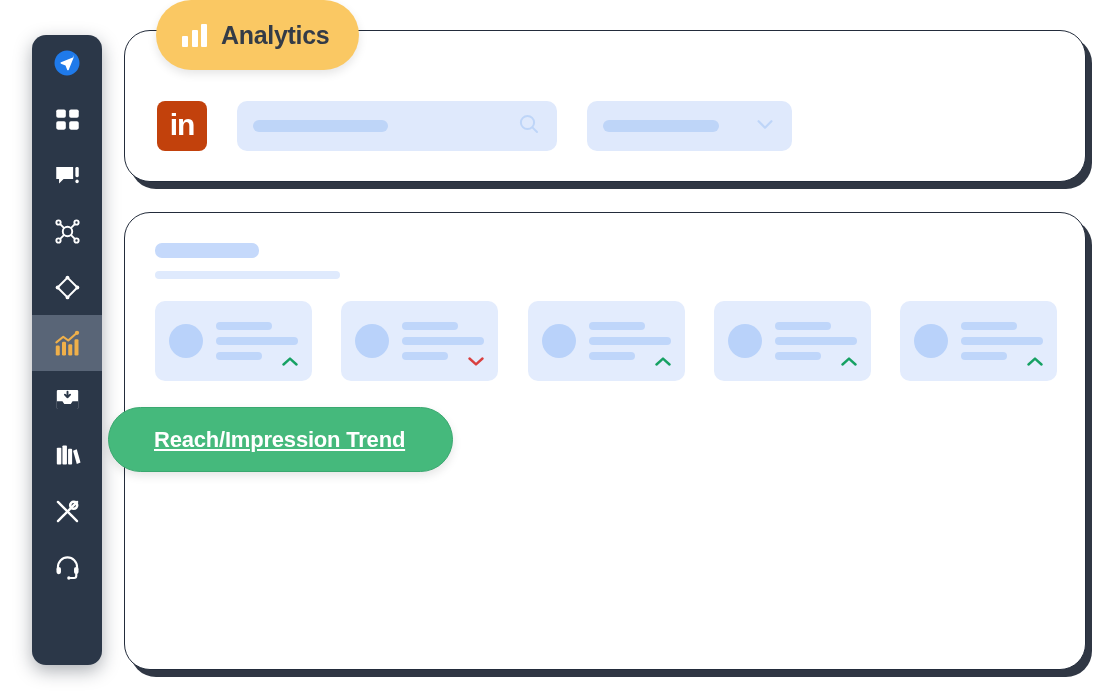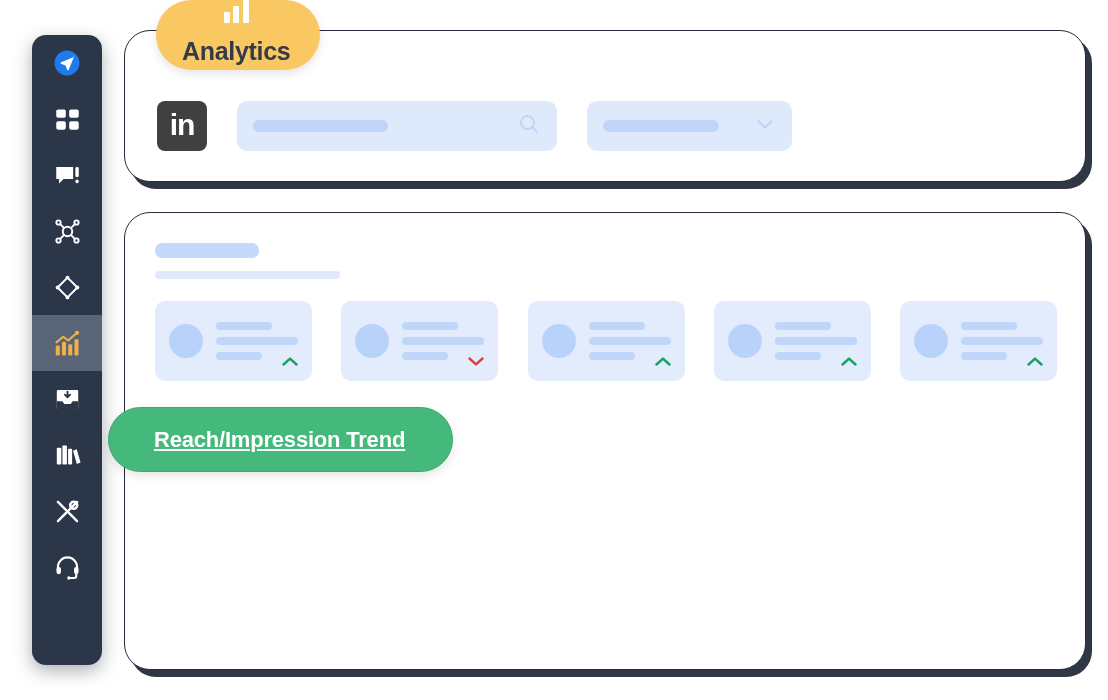--- a/index.html
+++ b/index.html
@@ -56,41 +56,40 @@
   .pill-analytics {
     position: absolute;
     left: 156px; top: 0px;
     height: 70px;
     padding: 0 30px 0 26px;
     background: #fac863;
     border-radius: 35px;
     display: flex; align-items: center; gap: 14px;
     z-index: 6;
     box-shadow: 0 4px 10px rgba(0,0,0,.10);
-    flex-direction: column;
   }
   .pill-analytics .label {
     font-size: 25px; font-weight: bold; color: #333b47;
     letter-spacing: -.3px;
   }
   .bars-icon { display: flex; align-items: flex-end; gap: 3.5px; height: 23px; }
   .bars-icon i { display:block; width: 6px; background: #ffffff; border-radius: 1px; }
   .bars-icon i:nth-child(1){ height: 11px; }
   .bars-icon i:nth-child(2){ height: 17px; }
   .bars-icon i:nth-child(3){ height: 23px; }
 
   
   .toolbar {
     position: absolute;
     left: 156px; top: 100px;
     display: flex; align-items: center; gap: 30px;
   }
   .li-logo {
     width: 50px; height: 50px; border-radius: 8px;
-    background: #404040;
+    background: #c2410c;
     display: flex; align-items: center; justify-content: center;
     color: #fff; font-size: 30px; font-weight: bold;
     line-height: 1; letter-spacing: -1px;
     padding-bottom: 3px;
   }
   .search-box {
     width: 320px; height: 50px;
     background: #dfe9fc; border-radius: 10px;
     display: flex; align-items: center; justify-content: space-between;
     padding: 0 16px;

